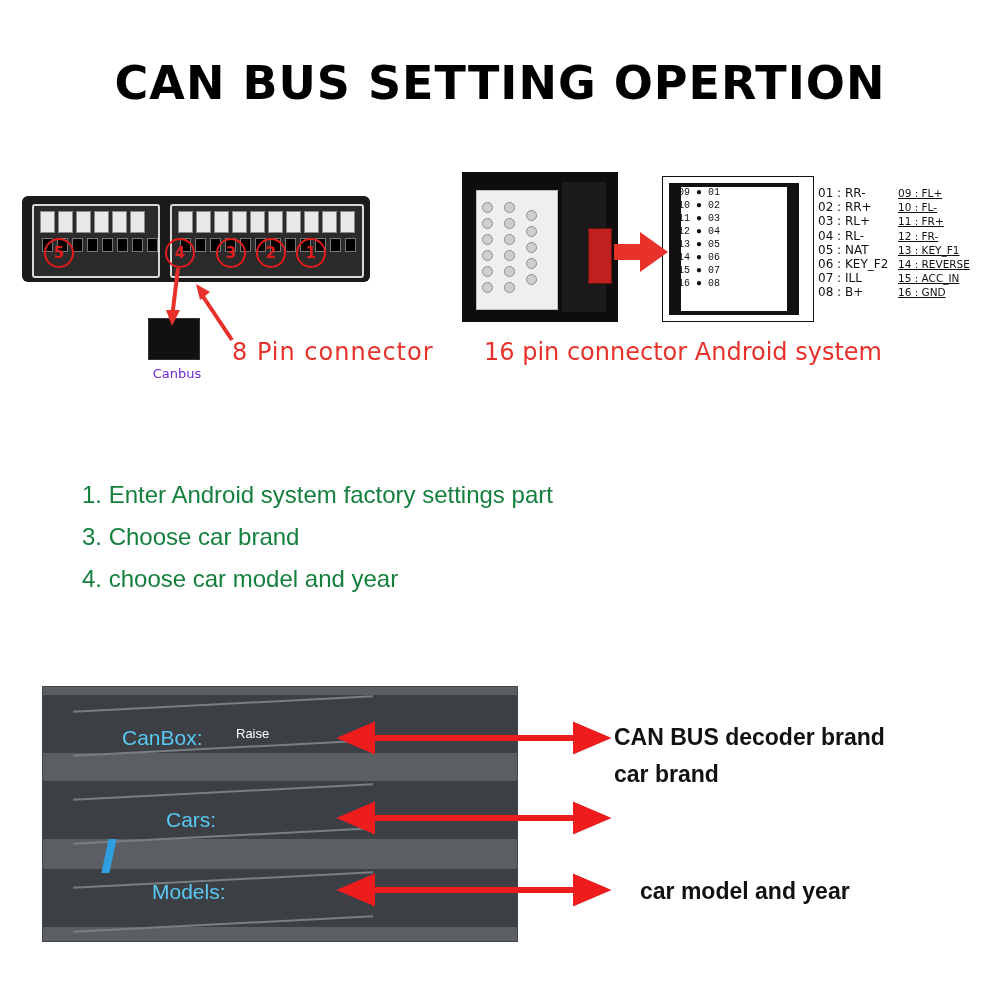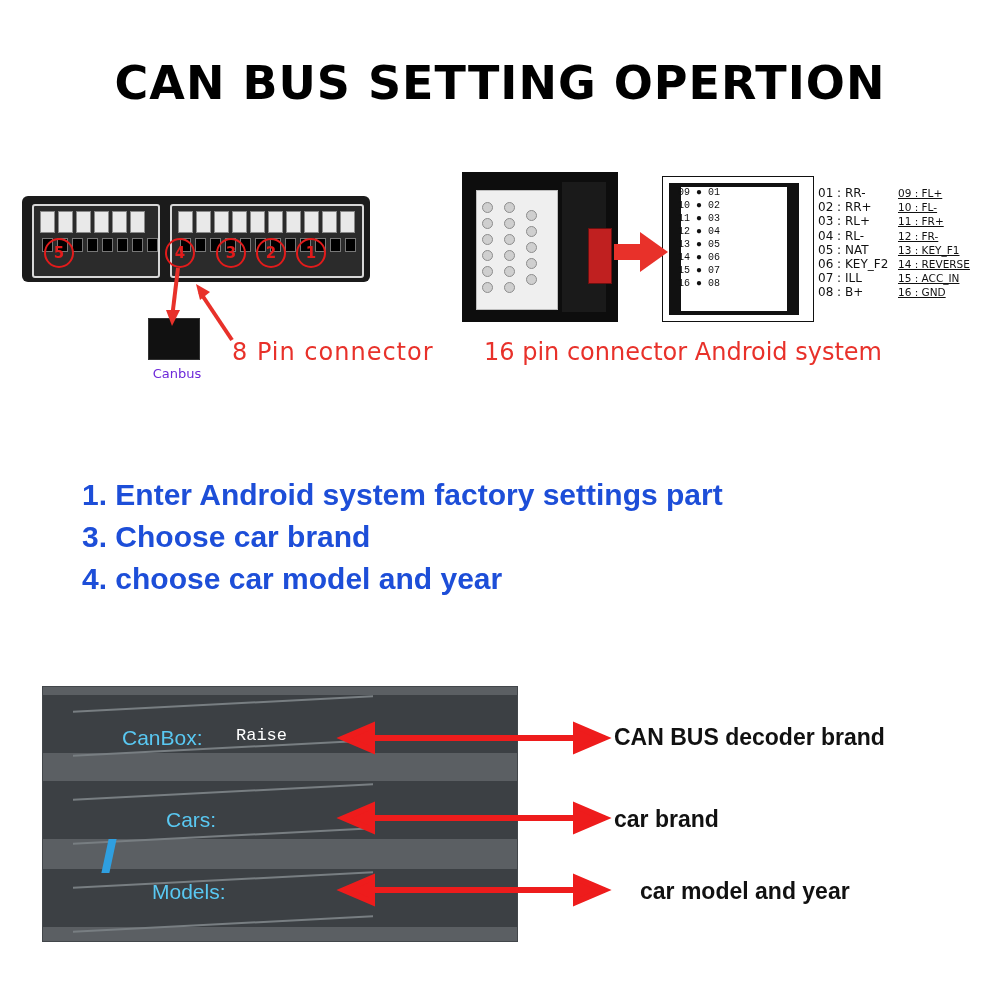--- a/index.html
+++ b/index.html
@@ -58,34 +58,34 @@
   .pintext{position:absolute;font-family:Liberation Mono, monospace;
     font-size:10px;color:#111;line-height:13px;white-space:pre;}
   .pincolL{left:678px;top:186px;}
   .legendL{position:absolute;left:818px;top:186px;font-size:12px;
     font-family:"DejaVu Sans", sans-serif;color:#111;line-height:14.2px;white-space:pre;}
   .legendR{position:absolute;left:898px;top:186px;font-size:10.5px;
     font-family:"DejaVu Sans", sans-serif;color:#111;line-height:14.2px;white-space:pre;text-decoration:underline;}
 
   
   .steps{position:absolute;left:82px;top:474px;width:860px;}
-  .step{font-size:30px;color:#1d4ed8;line-height:42px;white-space:nowrap;
-    font-family:"Liberation Sans", sans-serif;font-weight:700;}
+  .step{font-size:24px;color:#15803d;line-height:42px;white-space:nowrap;
+    font-family:"Liberation Sans", sans-serif;font-weight:400;}
 
   
   .panel{position:absolute;left:42px;top:686px;width:474px;height:254px;
     background:#5b5f63;border:1px solid #42464a;overflow:hidden;}
   .panel .band{position:absolute;left:0;width:474px;height:58px;background:#3c4044;}
   .panel .diag{position:absolute;background:#787e82;}
   .panel .blue{position:absolute;left:62px;top:152px;width:8px;height:34px;
     background:#2f9fe0;transform:skewX(-12deg);}
   .rowlabel{position:absolute;font-size:21px;color:#59c8f2;
     font-family:"Liberation Sans", sans-serif;white-space:nowrap;}
-  .rowvalue{position:absolute;font-size:17px;color:#ffffff;
-    font-family:Liberation Mono, monospace;white-space:nowrap;}
+  .rowvalue{position:absolute;font-size:13px;color:#ffffff;
+    font-family:Liberation Sans, sans-serif;white-space:nowrap;}
 
   .callout{position:absolute;font-size:23px;color:#111;white-space:nowrap;
     font-family:"Liberation Sans", sans-serif;font-weight:600;}
 
   svg.ov{position:absolute;left:0;top:0;width:1000px;height:1000px;
     pointer-events:none;}
 </style>
 </head>
 <body>
 
@@ -229,21 +229,21 @@
 </div>
 
 <div class="rowlabel" style="left:122px;top:726px;">CanBox:</div>
 <div class="rowvalue" style="left:236px;top:726px;">Raise</div>
 <div class="rowlabel" style="left:166px;top:808px;">Cars:</div>
 <div class="rowvalue" style="left:236px;top:808px;"></div>
 <div class="rowlabel" style="left:152px;top:880px;">Models:</div>
 <div class="rowvalue" style="left:236px;top:880px;"></div>
 
 <div class="callout" style="left:614px;top:724px;">CAN BUS decoder brand</div>
-<div class="callout" style="left:614px;top:806px;">car brand</div>
+<div class="callout" style="left:614px;top:761px;">car brand</div>
 <div class="callout" style="left:640px;top:878px;">car model and year</div>
 
 <svg class="ov">
 
   <path d="M178 268 L172 318" stroke="#e8312a" stroke-width="4" fill="none"></path>
   <polygon points="172,326 166,310 180,310" fill="#e8312a"></polygon>
 
   <path d="M232 340 L200 292" stroke="#e8312a" stroke-width="4" fill="none"></path>
   <polygon points="196,284 210,292 200,300" fill="#e8312a"></polygon>
 

